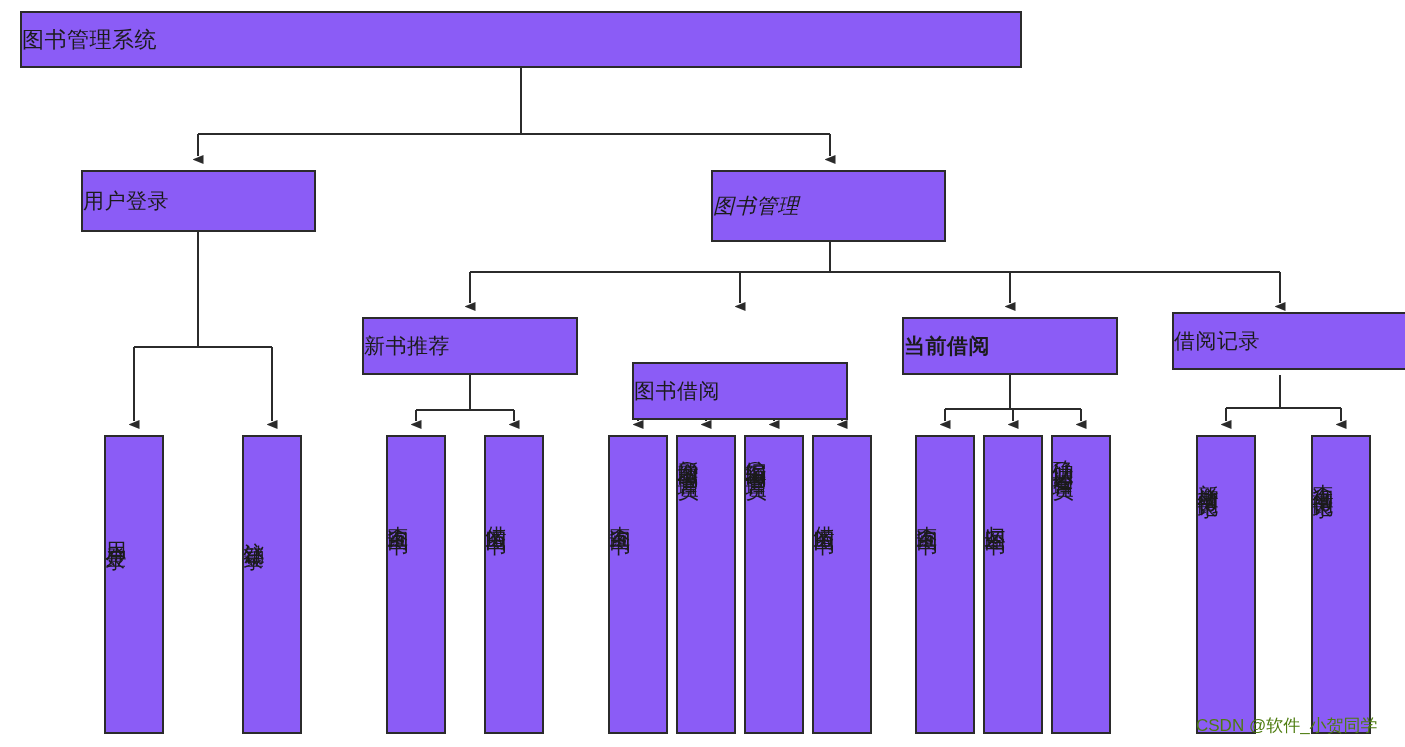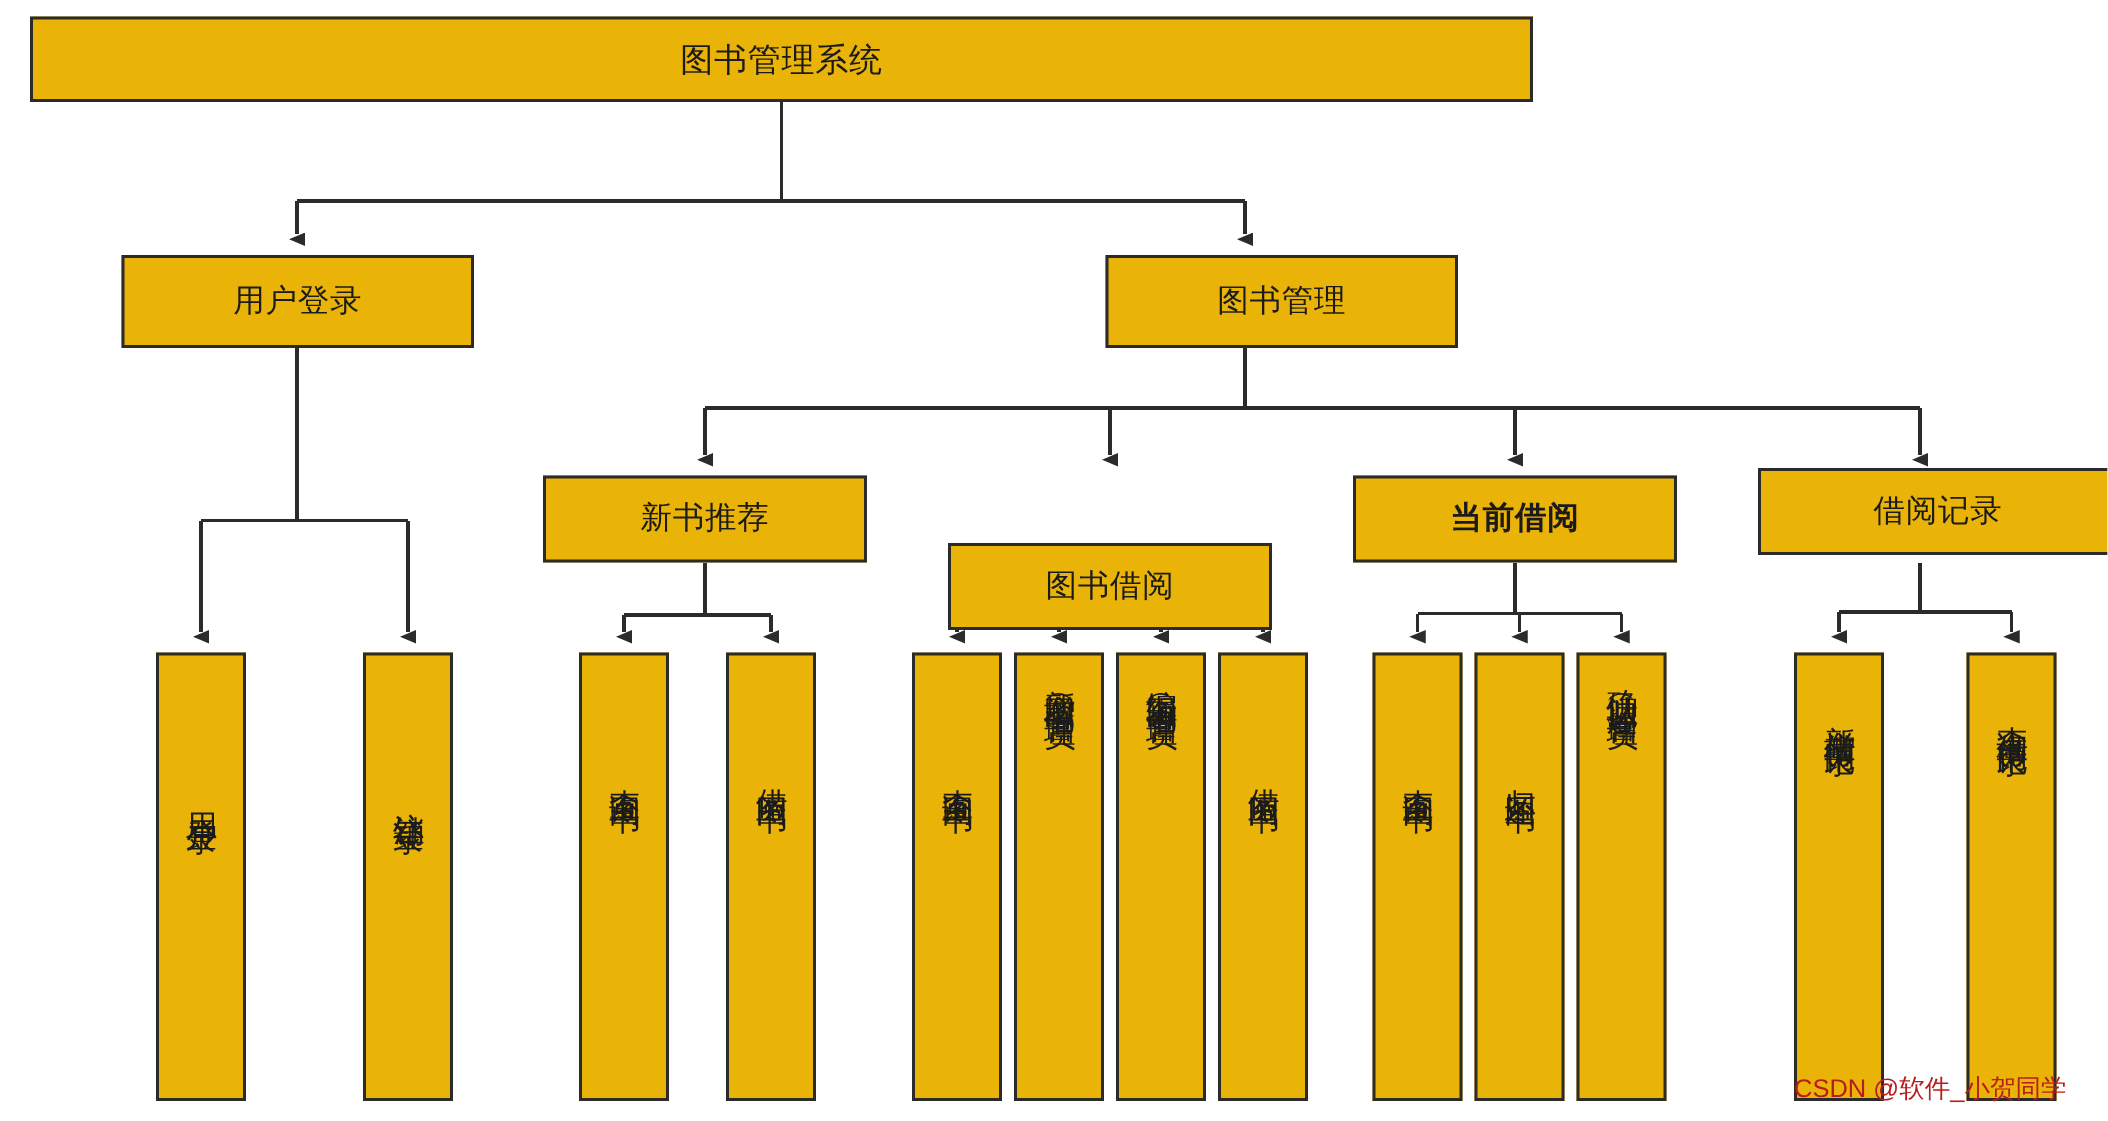--- a/index.html
+++ b/index.html
@@ -23,25 +23,25 @@
     position: absolute;
     left: 0;
     top: 0;
     width: 1405px;
     height: 747px;
     pointer-events: none;
   }
   .node {
     position: absolute;
     box-sizing: border-box;
-    background: #eab308;
+    background: #8b5cf6;
     border: 2px solid #2b2b2b;
     display: flex;
     align-items: center;
-    justify-content: center;
+    justify-content: flex-start;
     color: #1b1b1b;
   }
   .node .label {
     display: block;
     text-align: center;
     line-height: 1.18;
     white-space: nowrap;
   }
   
   .node.h .label {
@@ -60,21 +60,21 @@
     writing-mode: vertical-rl;
     text-orientation: upright;
     font-size: 21px;
     letter-spacing: 3px;
     line-height: 1;
     white-space: nowrap;
   }
   .watermark {
     position: absolute;
     font-size: 17px;
-    color: #b91c1c;
+    color: #4d7c0f;
     white-space: nowrap;
     user-select: none;
   }
 </style>
 </head>
 <body>
 
 <div id="canvas">
 
   <svg id="wires" viewBox="0 0 1405 747" width="1405" height="747" xmlns="http://www.w3.org/2000/svg">
@@ -127,21 +127,21 @@
     </g>
   </svg>
 
   <div class="node h root" style="left:20px; top:11px; width:1002px; height:57px;">
     <span class="label">图书管理系统</span>
   </div>
 
   <div class="node h" style="left:81px; top:170px; width:235px; height:62px;">
     <span class="label">用户登录</span>
   </div>
-  <div class="node h" style="left:737px; top:170px; width:235px; height:62px;">
+  <div class="node h" style="left:711px; top:170px; width:235px; height:72px;font-style:italic;">
     <span class="label">图书管理</span>
   </div>
 
   <div class="node h" style="left:362px; top:317px; width:216px; height:58px;">
     <span class="label">新书推荐</span>
   </div>
   <div class="node h" style="left:632px; top:317px; width:216px; height:58px;margin-top:45px;">
     <span class="label">图书借阅</span>
   </div>
   <div class="node h" style="left:902px; top:317px; width:216px; height:58px;font-weight:bold;">

